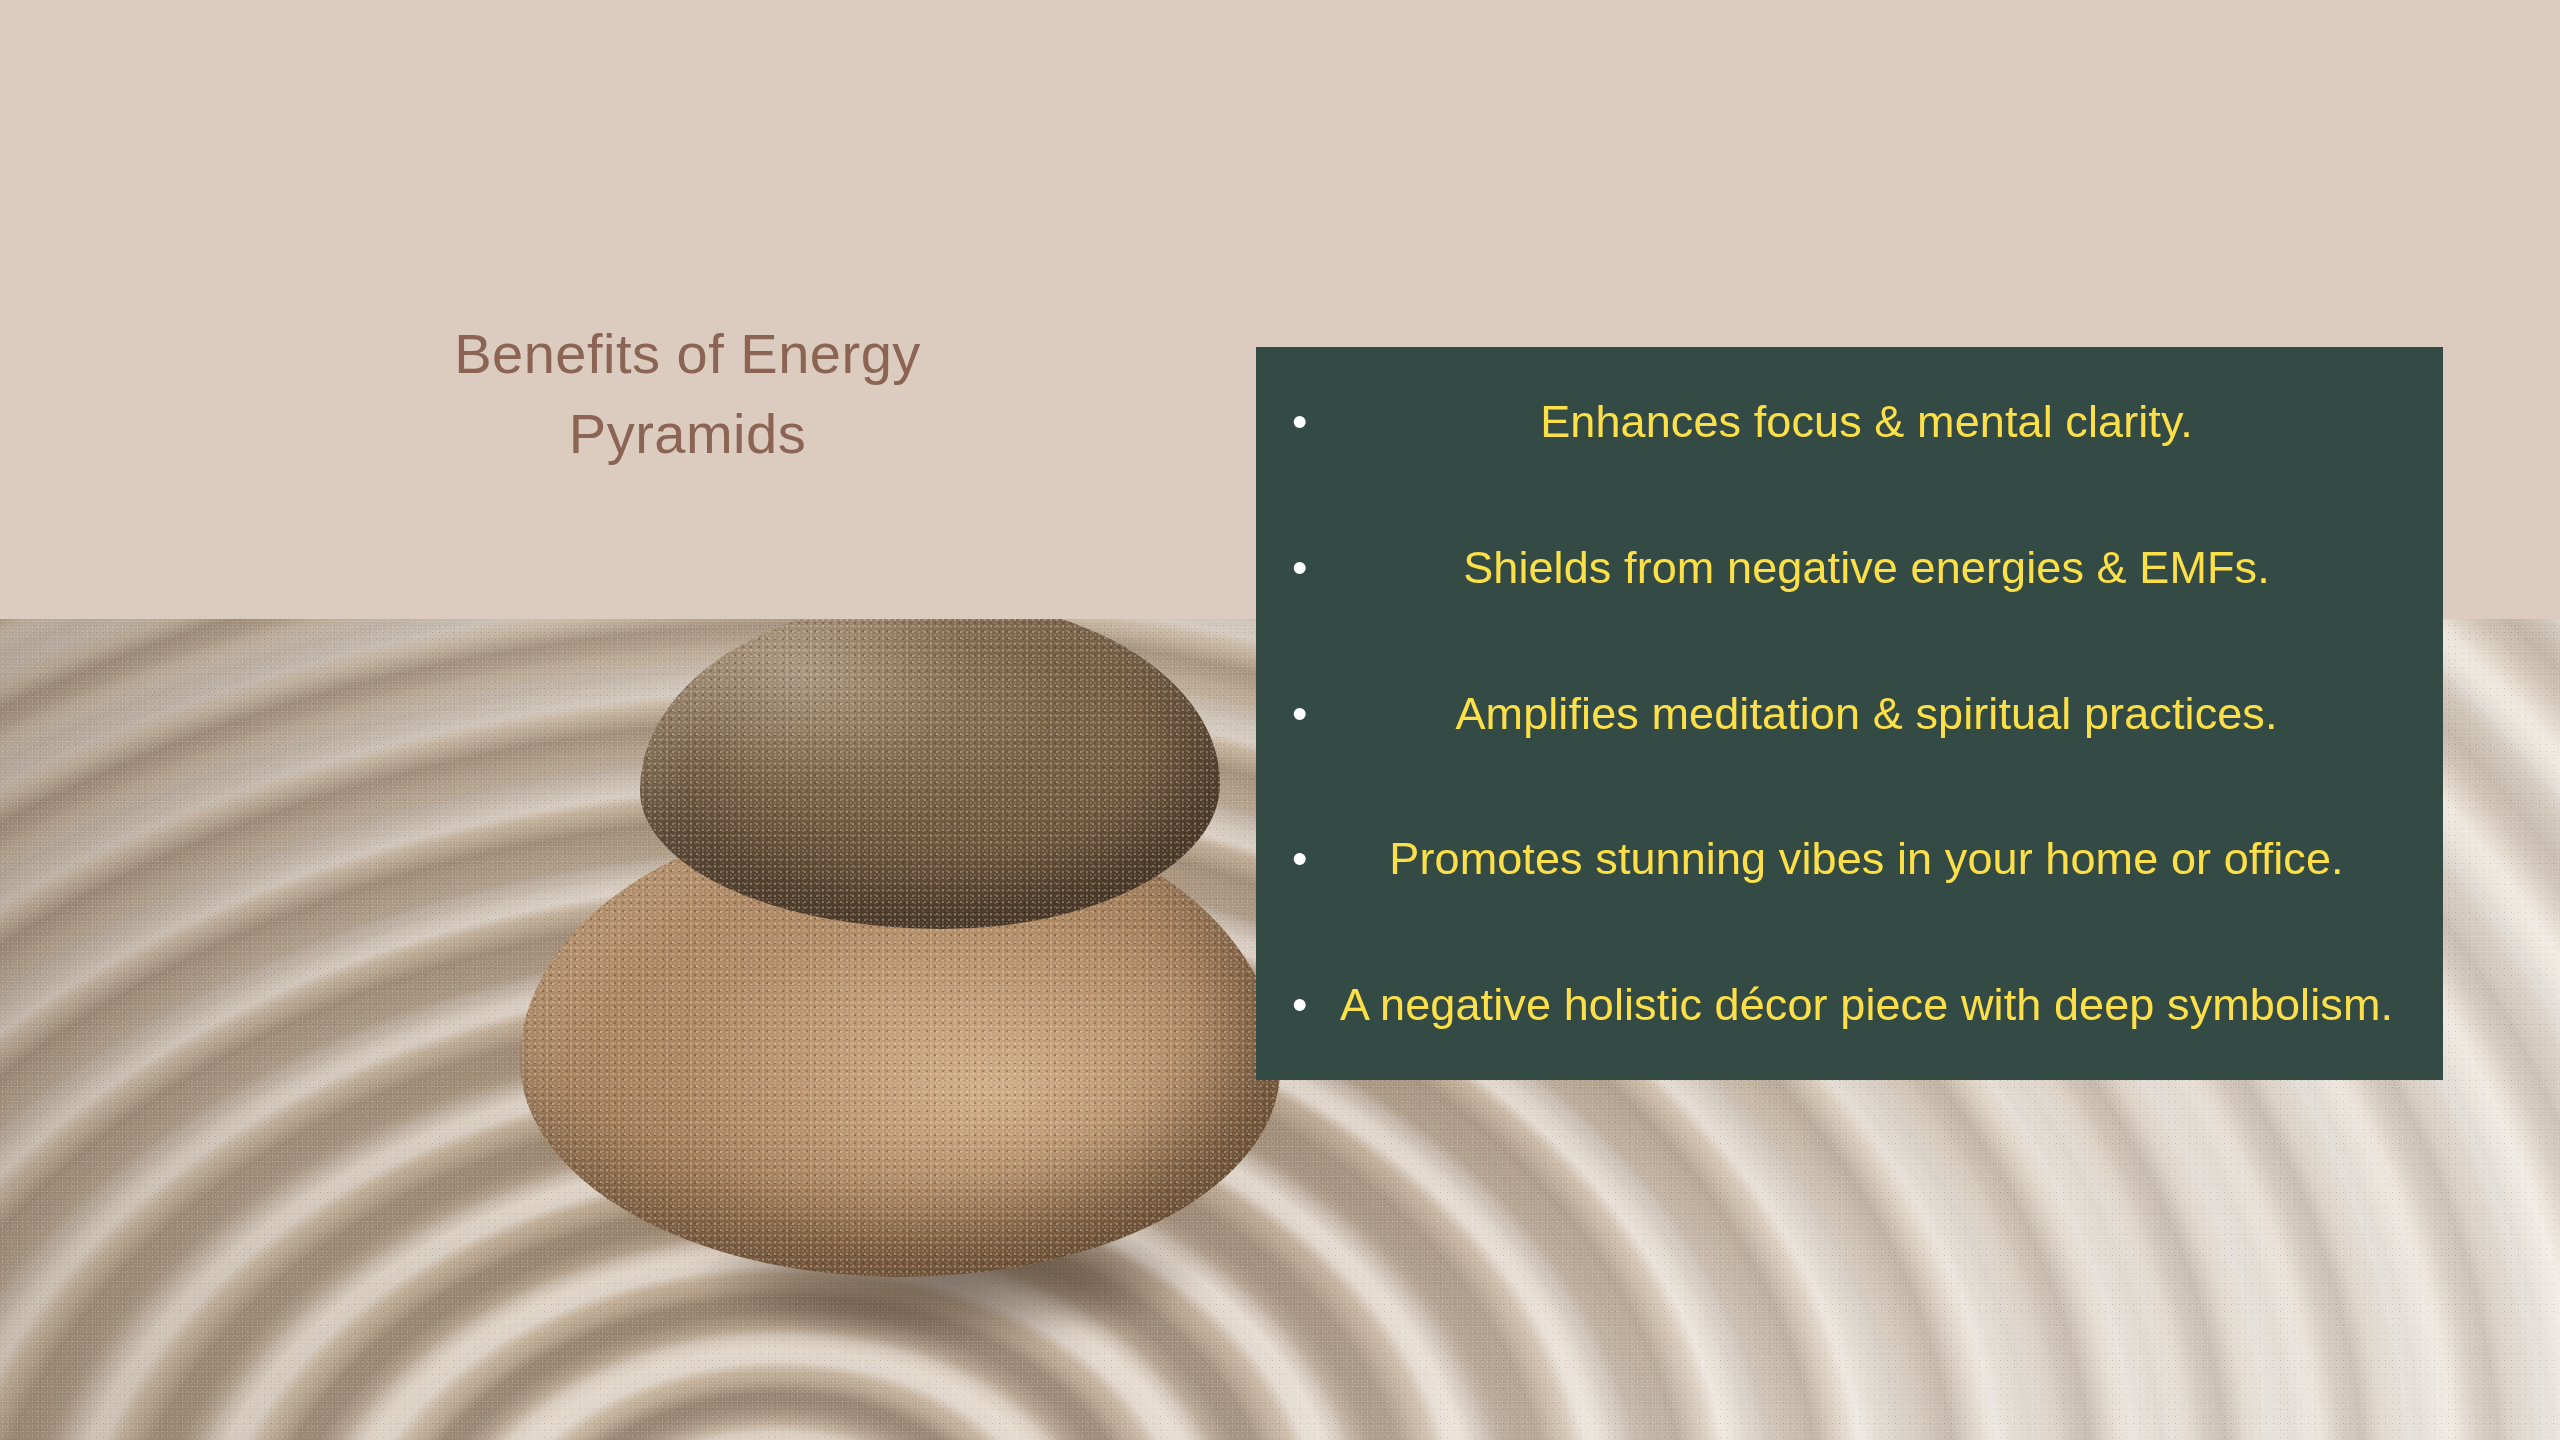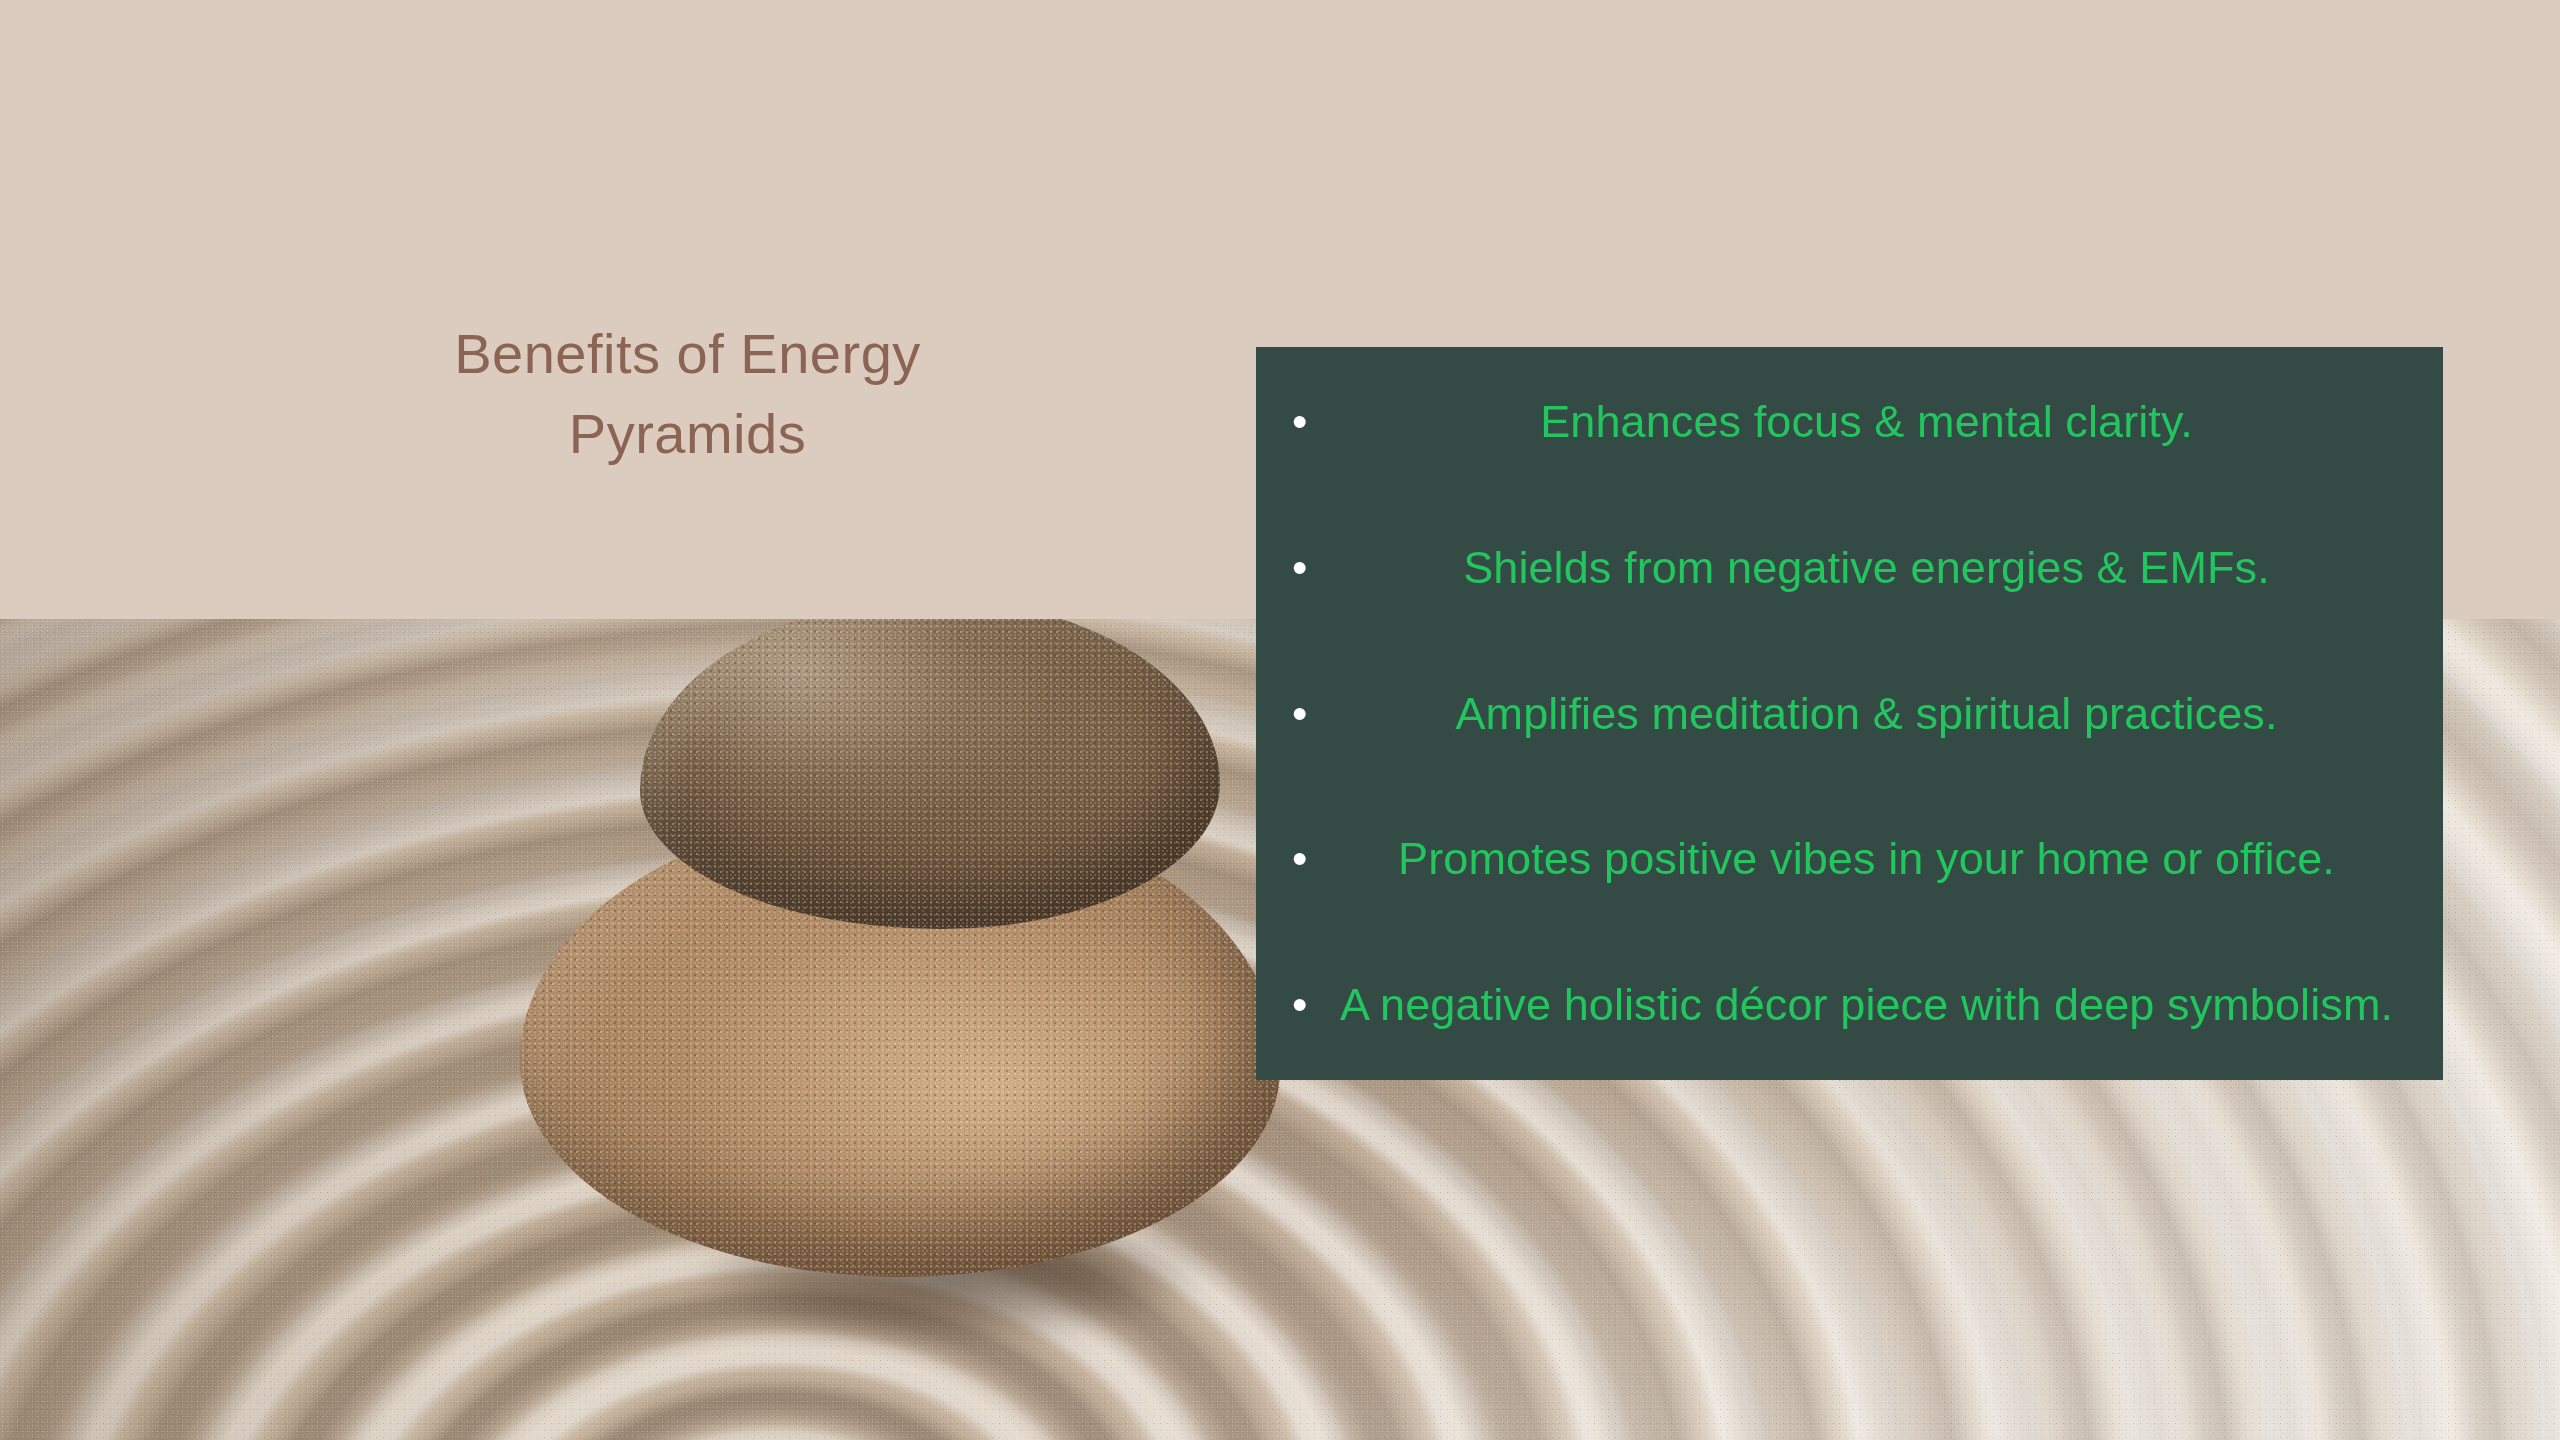--- a/index.html
+++ b/index.html
@@ -230,21 +230,21 @@
     padding-left: 36px;
     box-sizing: border-box;
     color: #ffffff;
     font-size: 44px;
     line-height: 62px;
     text-align: left;
   }
 
   .bullet-text {
     flex: 1 1 auto;
-    color: #22c55e;
+    color: #fde047;
     font-family: "Liberation Sans", sans-serif;
     font-size: 45px;
     font-weight: 400;
     line-height: 62px;
     text-align: center;
     letter-spacing: 0.1px;
     padding-right: 6px;
   }
 </style>
 </head>
@@ -287,21 +287,21 @@
       <span class="bullet-text">Shields from negative energies &amp; EMFs.</span>
     </div>
 
     <div class="bullet-row">
       <span class="bullet-dot">•</span>
       <span class="bullet-text">Amplifies meditation &amp; spiritual practices.</span>
     </div>
 
     <div class="bullet-row">
       <span class="bullet-dot">•</span>
-      <span class="bullet-text">Promotes positive vibes in your home or office.</span>
+      <span class="bullet-text">Promotes stunning vibes in your home or office.</span>
     </div>
 
     <div class="bullet-row">
       <span class="bullet-dot">•</span>
       <span class="bullet-text">A negative holistic décor piece with deep symbolism.</span>
     </div>
 
   </div>
 
 </div>

